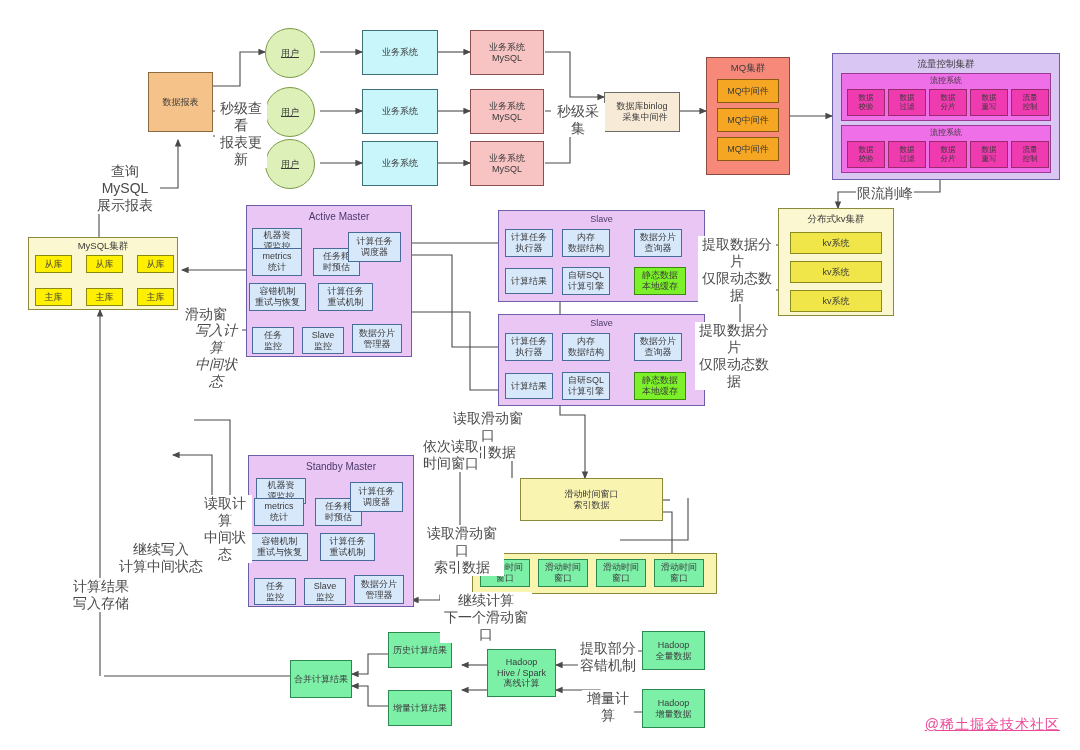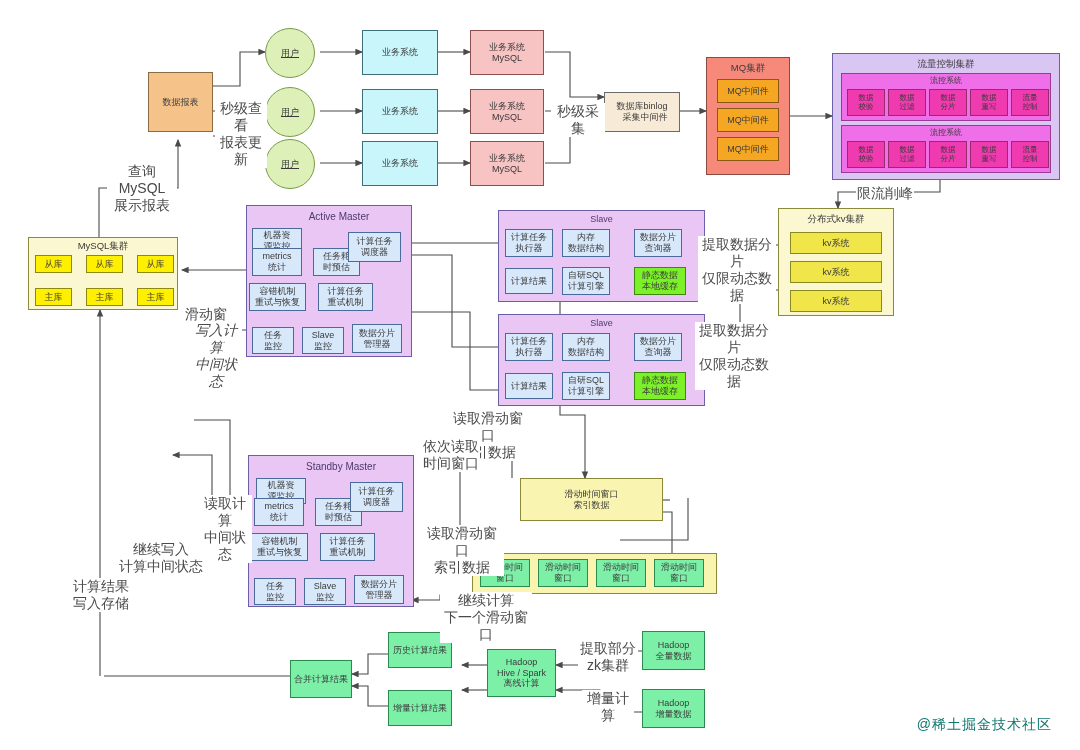--- a/index.html
+++ b/index.html
@@ -70,25 +70,26 @@
     color:#4a4a4a;
     line-height:1.22;
     text-align:center;
     white-space:pre-line;
     background:#ffffff;
     padding:0 1px;
     z-index:3;
   }
   .watermark{
     position:absolute;
-    right:28px;bottom:16px;
+    right:20px;bottom:16px;
     font-size:14px;
-    color:#0f766e;
+    color:#ec4899;
     letter-spacing:1px;
     z-index:4;
+    text-decoration:underline;
   }
 </style>
 </head>
 <body>
 
 <div id="canvas">
 
   <svg id="wires" viewBox="0 0 1080 750">
     <defs>
       <marker id="ah" markerWidth="7" markerHeight="7" refX="6" refY="3" orient="auto">
@@ -378,21 +379,21 @@
 Hive / Spark
 离线计算</div>
   <div class="node c-mint" style="left:642px;top:631px;width:63px;height:39px;">Hadoop
 全量数据</div>
   <div class="node c-mint" style="left:642px;top:689px;width:63px;height:39px;">Hadoop
 增量数据</div>
 
   <div class="lbl" style="left:215px;top:100px;width:50px;">秒级查看
 报表更新</div>
   <div class="lbl" style="left:551px;top:103px;width:52px;">秒级采集</div>
-  <div class="lbl" style="left:107px;top:163px;width:68px;">查询MySQL
+  <div class="lbl" style="left:90px;top:163px;width:68px;">查询MySQL
 展示报表</div>
   <div class="lbl" style="left:856px;top:185px;width:56px;">限流削峰</div>
   <div class="lbl" style="left:180px;top:262px;width:50px;margin-top:44px;">滑动窗口
 计算</div>
   <div class="lbl" style="left:190px;top:322px;width:50px;font-style:italic;">写入计算
 中间状态</div>
   <div class="lbl" style="left:698px;top:236px;width:76px;">提取数据分片
 仅限动态数据</div>
   <div class="lbl" style="left:695px;top:322px;width:76px;">提取数据分片
 仅限动态数据</div>
@@ -404,17 +405,17 @@
 索引数据</div>
   <div class="lbl" style="left:198px;top:495px;width:52px;">读取计算
 中间状态</div>
   <div class="lbl" style="left:118px;top:541px;width:84px;">继续写入
 计算中间状态</div>
   <div class="lbl" style="left:440px;top:592px;width:90px;">继续计算
 下一个滑动窗口</div>
   <div class="lbl" style="left:72px;top:578px;width:56px;">计算结果
 写入存储</div>
   <div class="lbl" style="left:578px;top:640px;width:58px;">提取部分
-zk集群</div>
+容错机制</div>
   <div class="lbl" style="left:582px;top:690px;width:50px;">增量计算</div>
 
   <div class="watermark">@稀土掘金技术社区</div>
 </div>
 
 </body></html>

